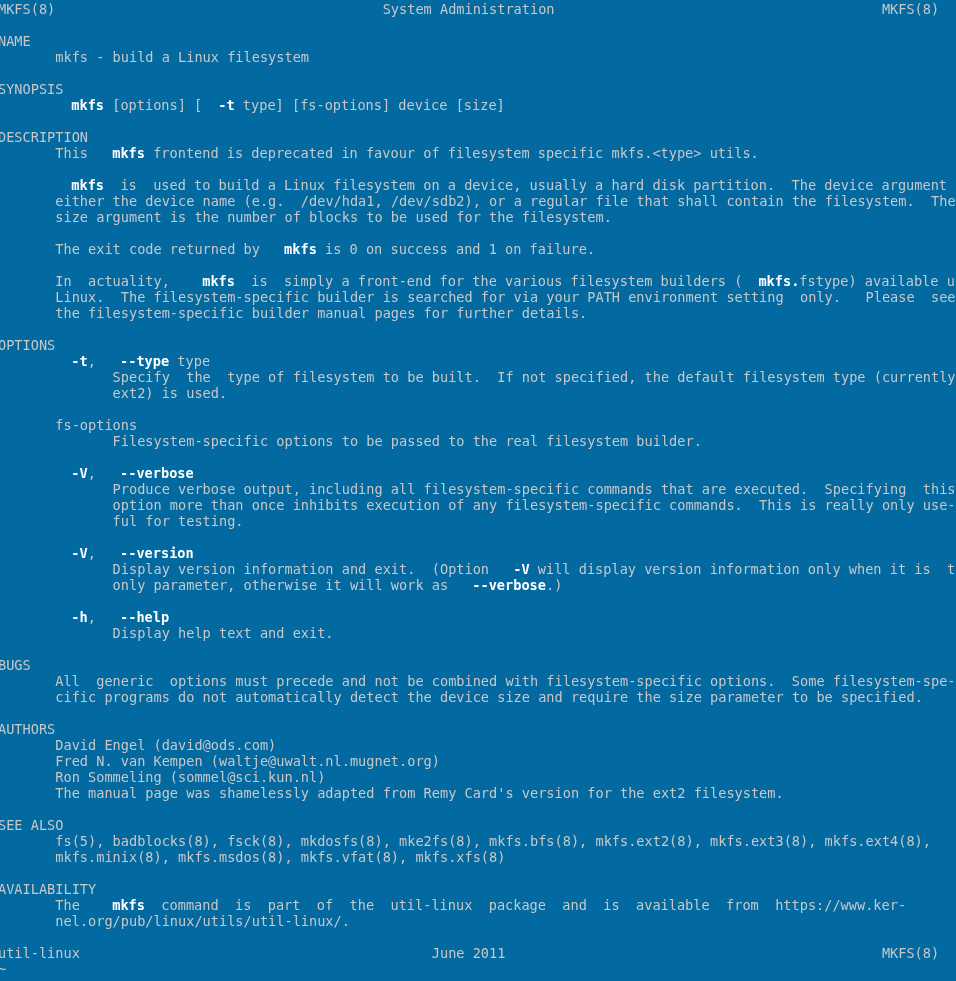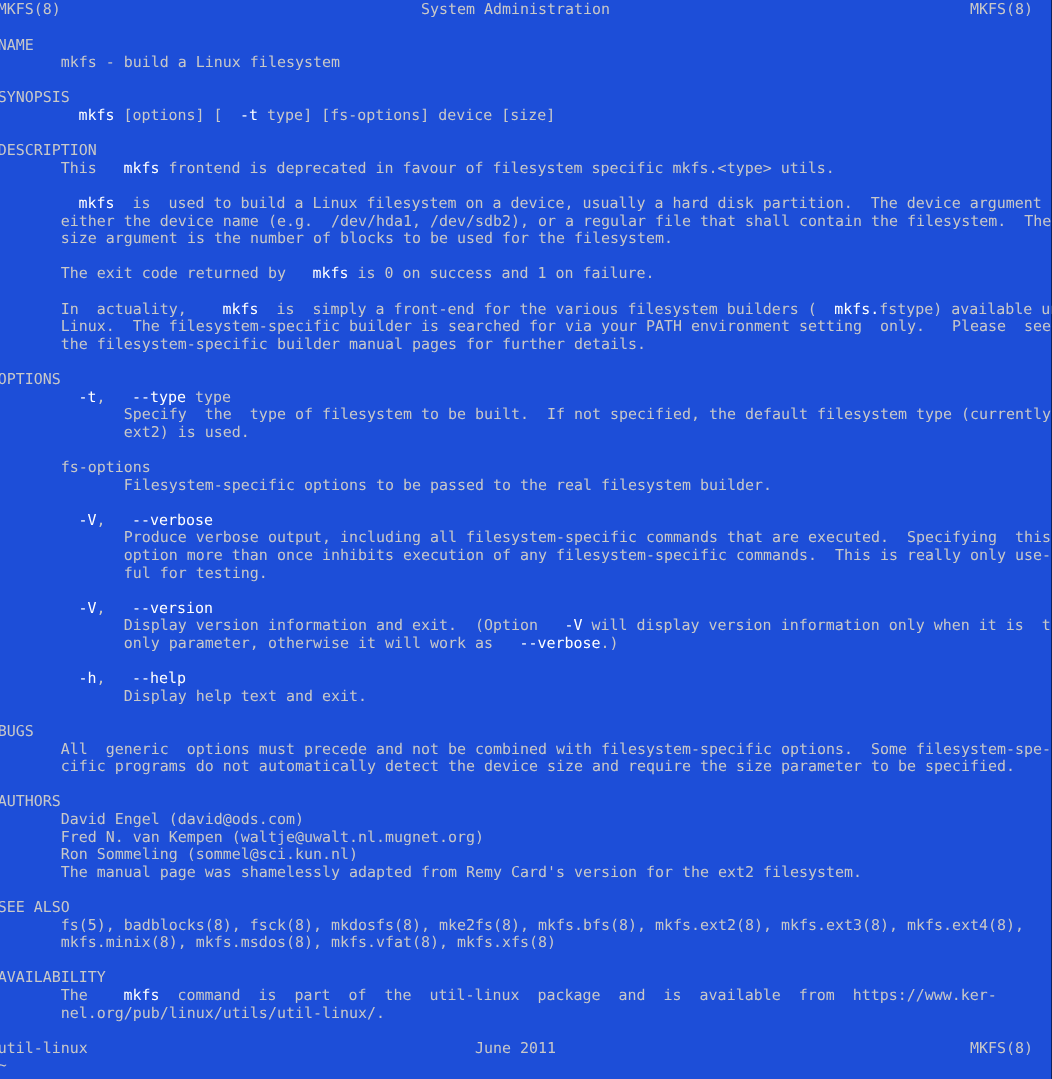--- a/index.html
+++ b/index.html
@@ -10,21 +10,21 @@
   body {
     width: 956px;
     height: 981px;
     overflow: hidden;
     font-family: "DejaVu Sans Mono", "Liberation Mono", monospace;
   }
   #terminal {
     position: relative;
     width: 956px;
     height: 981px;
-    background: #1d4ed8;
+    background: #0369a1;
     color: #c8c8c8;
     font-family: "DejaVu Sans Mono", "Liberation Mono", monospace;
     font-size: 13.6px;
     line-height: 16px;
     letter-spacing: 0px;
     white-space: pre;
     padding: 0;
     box-sizing: border-box;
   }
   #screen {
@@ -34,21 +34,21 @@
     white-space: pre;
   }
   .line {
     height: 16px;
     line-height: 16px;
     white-space: pre;
     display: block;
   }
   .b {               
     color: #ffffff;
-    font-weight: normal;
+    font-weight: bold;
     padding-left: 16px;
   }
   .u {               
     text-underline-offset: 2px;
     text-decoration-thickness: 1px;
   }
   .tilde {
     color: #c8c8c8;
   }
 </style>

